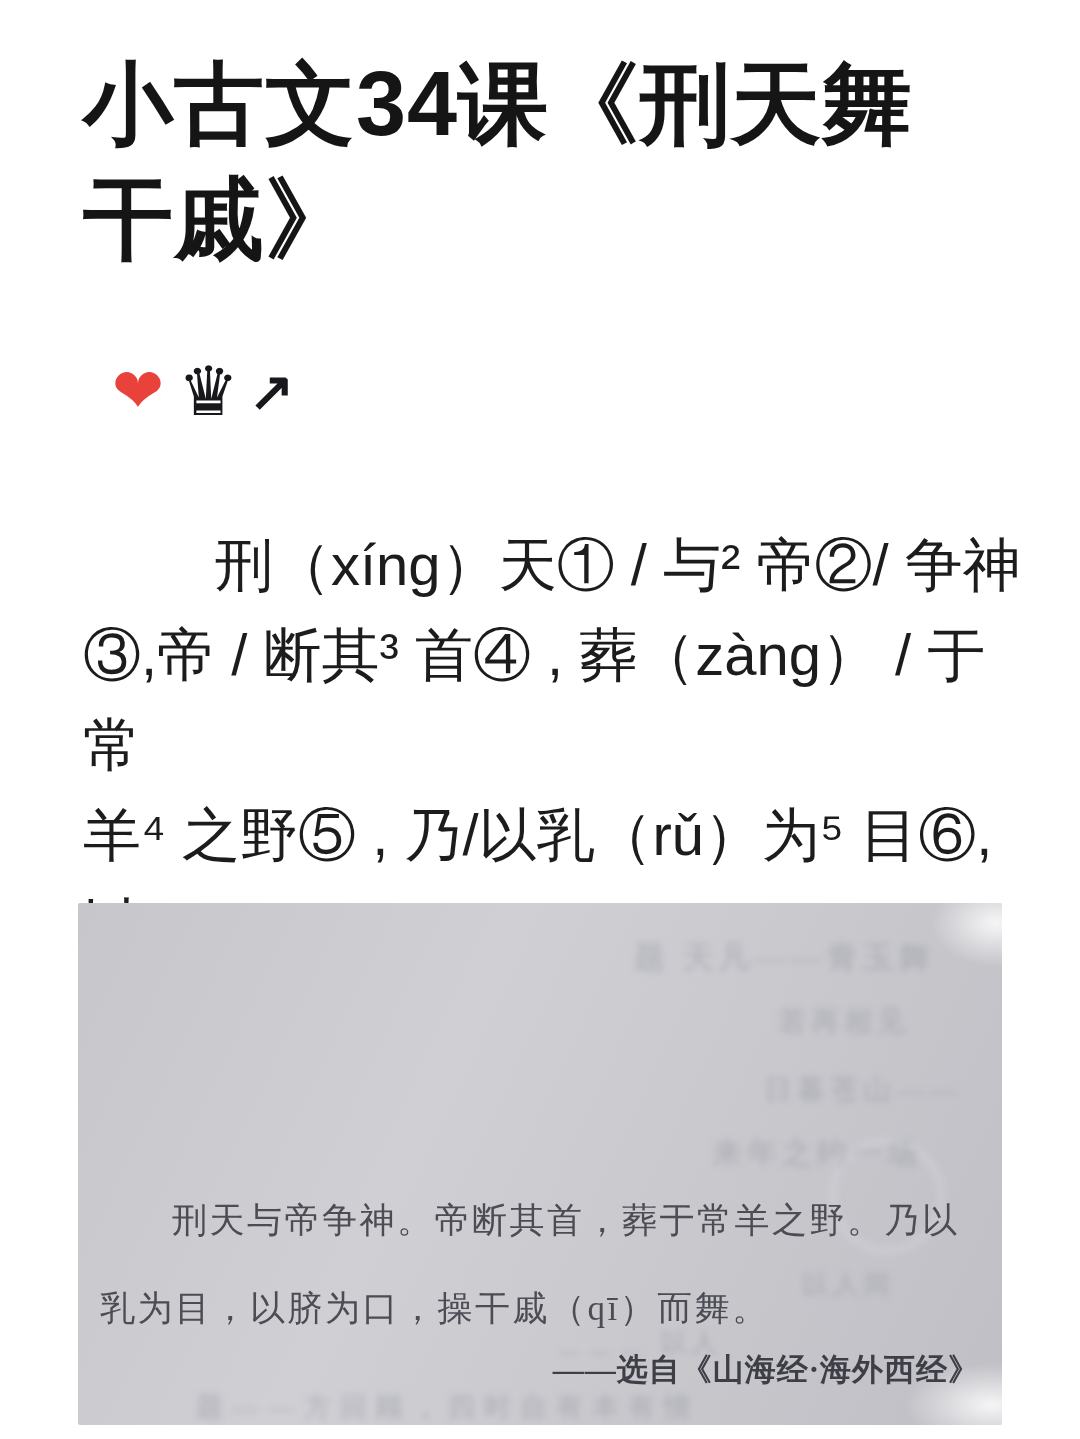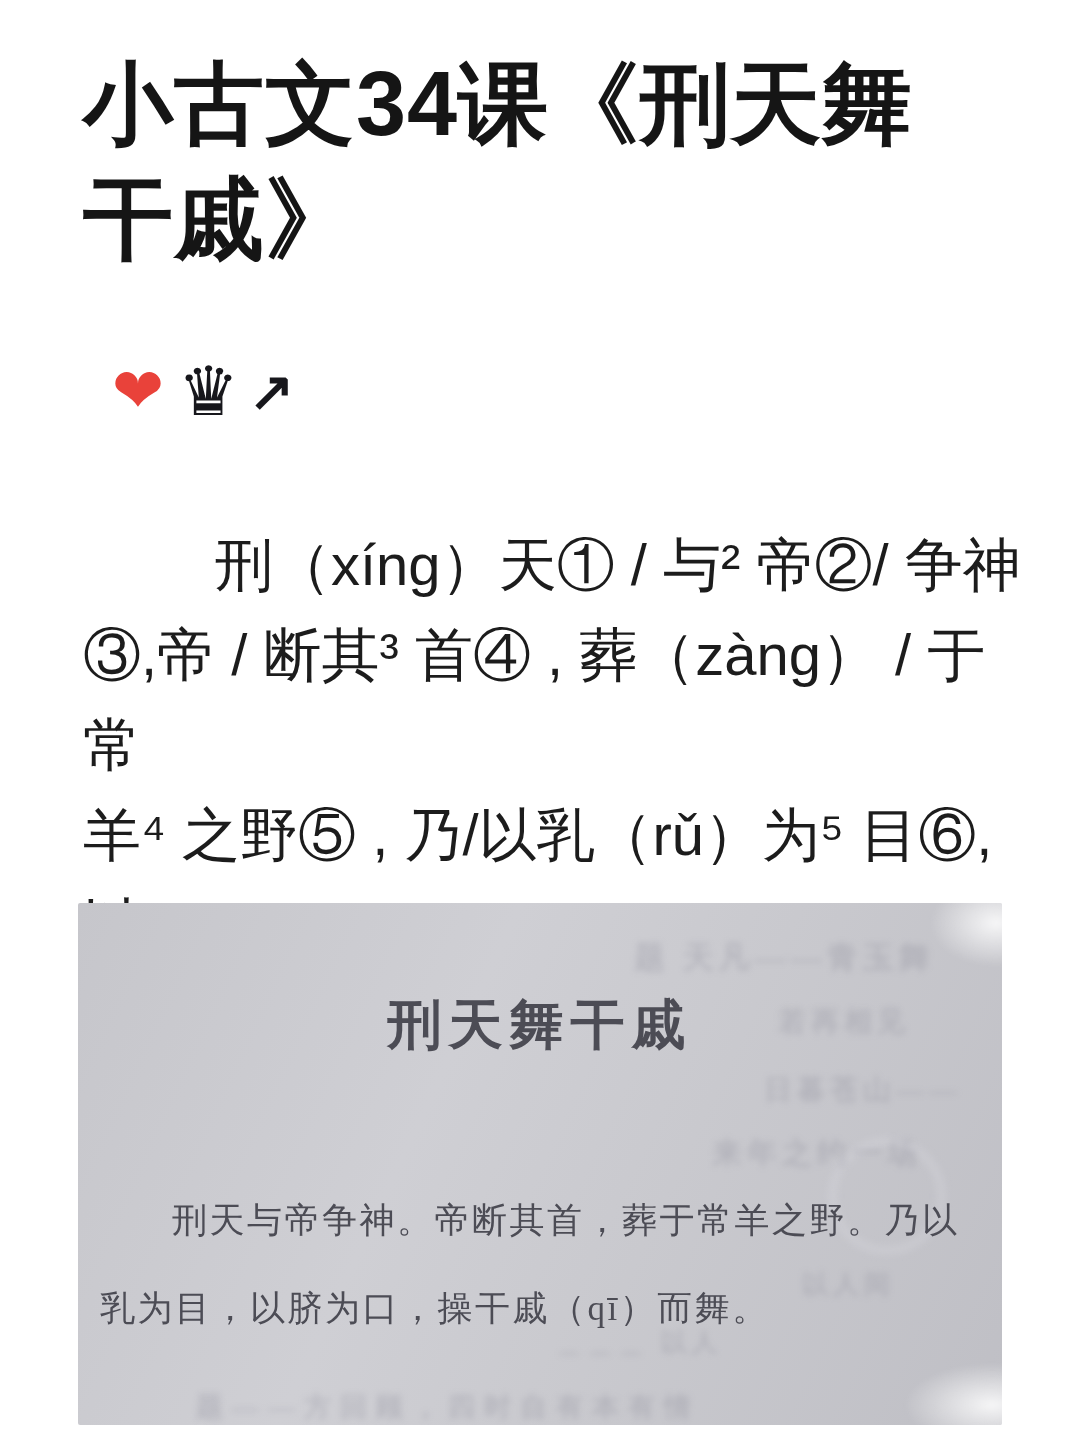--- a/index.html
+++ b/index.html
@@ -112,18 +112,18 @@
   <span class="bleed bt3">日暮苍山——</span>
   <span class="bleed bt4">来年之约一场</span>
   <span class="bleed bt5">以人间</span>
   <span class="bleed bt6">＿＿＿ 以人</span>
   <span class="bleed bt7">题——方回顾，四时自有本有情</span>
 
   <div class="blob blob-tr"></div>
   <div class="blob blob-br"></div>
   <div class="ghost-ring"></div>
 
-  <div class="photo-title">刑天舞干戚</div>
 
   <div class="photo-body">刑天与帝争神。帝断其首，葬于常羊之野。乃以
 乳为目，以脐为口，操干戚（qī）而舞。</div>
 
+  <div class="photo-attrib">——选自《山海经·海外西经》</div>
 </div>
 
 </body></html>

